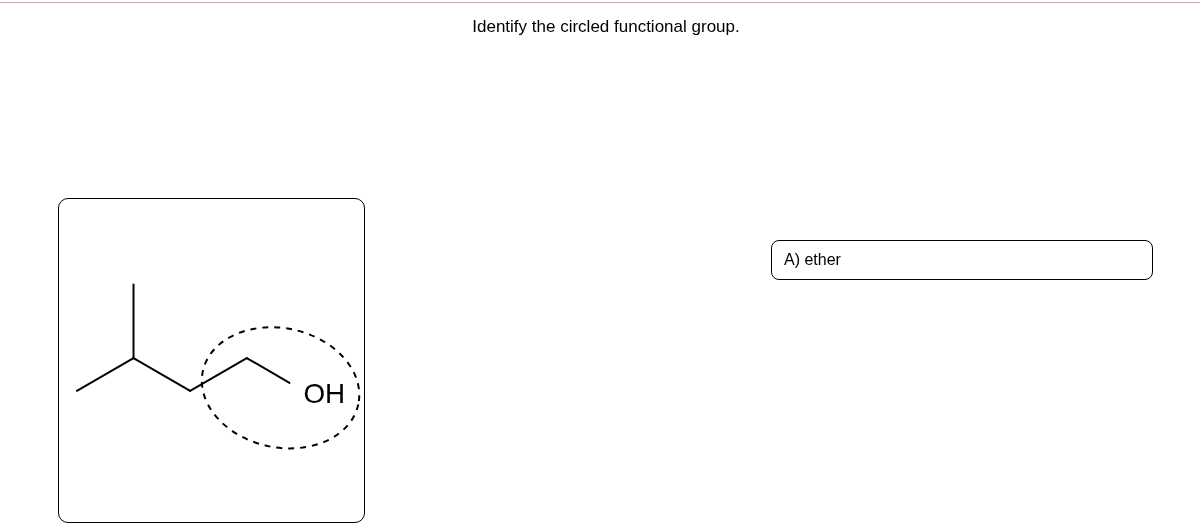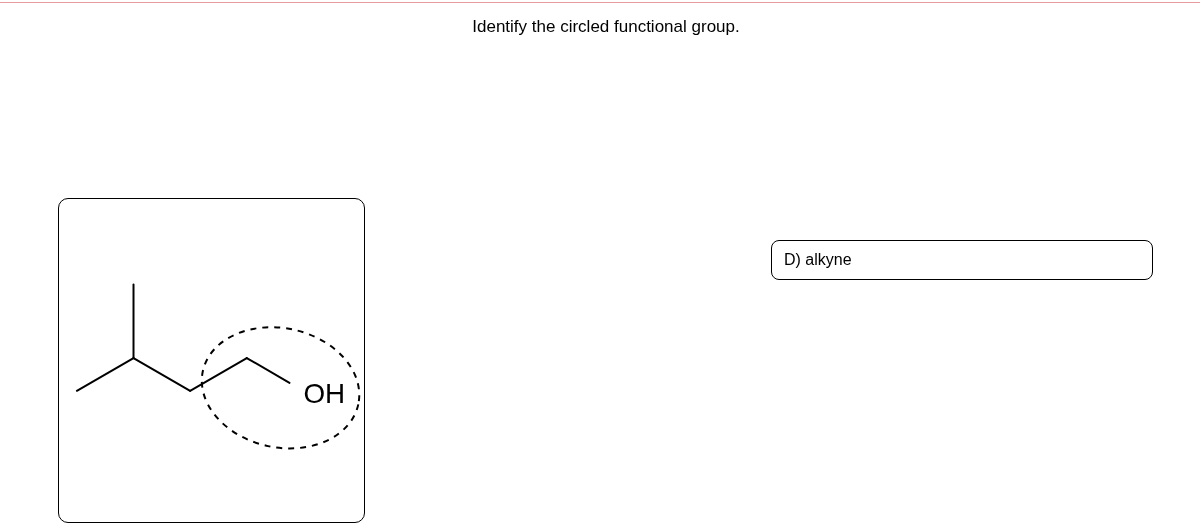--- a/index.html
+++ b/index.html
@@ -92,14 +92,14 @@
       <line x1="189" y1="160" x2="232" y2="185"></line>
     </g>
 
     <ellipse cx="223" cy="190" rx="80" ry="60" fill="none" stroke="#000" stroke-width="2" stroke-dasharray="6,6" transform="rotate(12 223 190)"></ellipse>
 
     <text x="246" y="205" font-family="Arial, Helvetica, sans-serif" font-size="28" fill="#000">OH</text>
   </svg>
 </div>
 
 <div class="options">
-  <div class="option">D) alkyne</div>
+  <div class="option">A) ether</div>
 </div>
 
 </body></html>

